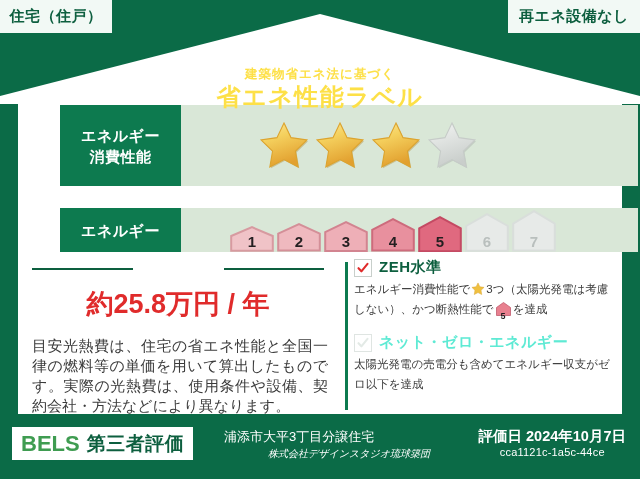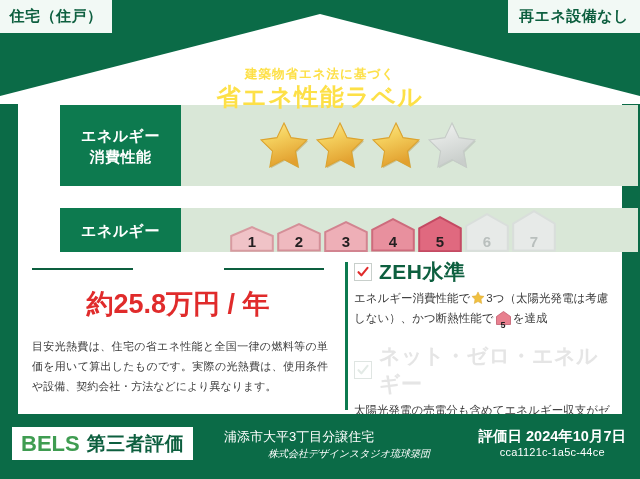--- a/index.html
+++ b/index.html
@@ -74,35 +74,35 @@
   #lower-right{margin-left:16px;width:265px;position:relative;}
 
   #cost-head{display:flex;align-items:center;gap:8px;padding:2px 14px 0 14px;}
   #cost-head .rule{flex:1;height:2px;background:#0d5f3f;}
   #cost-head-label{font-size:14px;font-weight:bold;color:#ffffff;letter-spacing:1px;white-space:nowrap;}
   #cost-value{
     text-align:center;color:#e02b2b;font-weight:bold;
     font-size:27px;letter-spacing:0px;margin-top:8px;
   }
   #cost-note{
-    margin:14px 10px 0 14px;font-size:11px;line-height:20px;
+    margin:14px 10px 0 14px;font-size:15px;line-height:20px;
     color:#3b3b3b;text-align:justify;
   }
 
   
   .crit{margin-bottom:2px;}
   .crit-head{display:flex;align-items:center;gap:7px;}
   .cbox{
     width:16px;height:16px;border:1px solid #c8cfcb;background:#fff;
     display:flex;align-items:center;justify-content:center;flex:0 0 16px;
   }
   .cbox svg{display:block;}
-  .crit-title{font-size:21px;font-weight:bold;letter-spacing:.5px;}
+  .crit-title{font-size:15px;font-weight:bold;letter-spacing:.5px;}
   .crit.on .crit-title{color:#0d5f3f;}
-  .crit.off .crit-title{color:#e5e5e5;}
+  .crit.off .crit-title{color:#5eead4;}
   .crit.off .cbox{border-color:#dfe5e2;}
   .crit-body{
     font-size:11.5px;line-height:19.5px;color:#3b3b3b;margin-top:3px;
   }
   .crit-body .inline-star{vertical-align:-3px;margin:0 1px;}
   .inline-house{
     display:inline-block;vertical-align:-3px;margin:0 2px;position:relative;
   }
   .inline-house span{
     position:absolute;left:0;right:0;bottom:1px;text-align:center;

